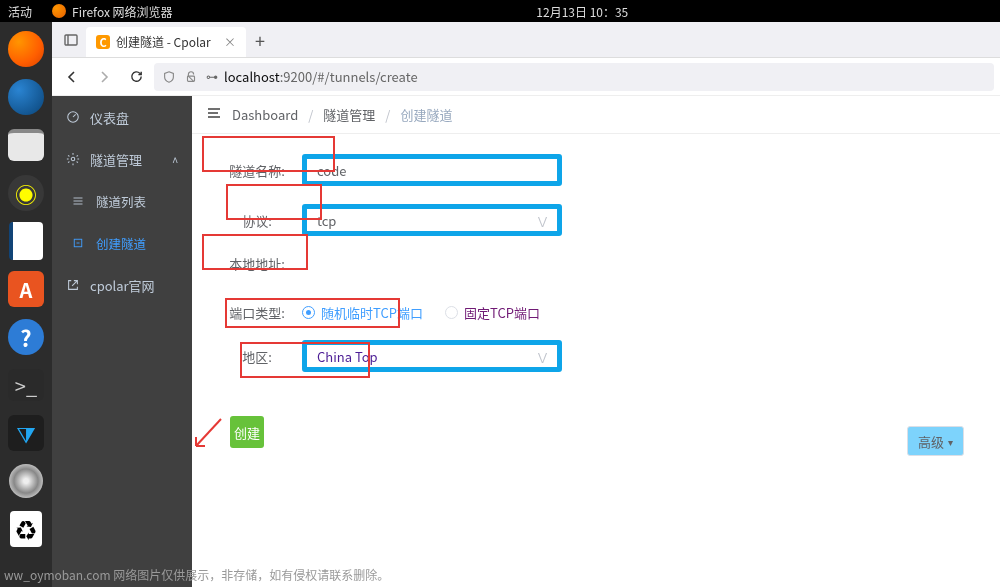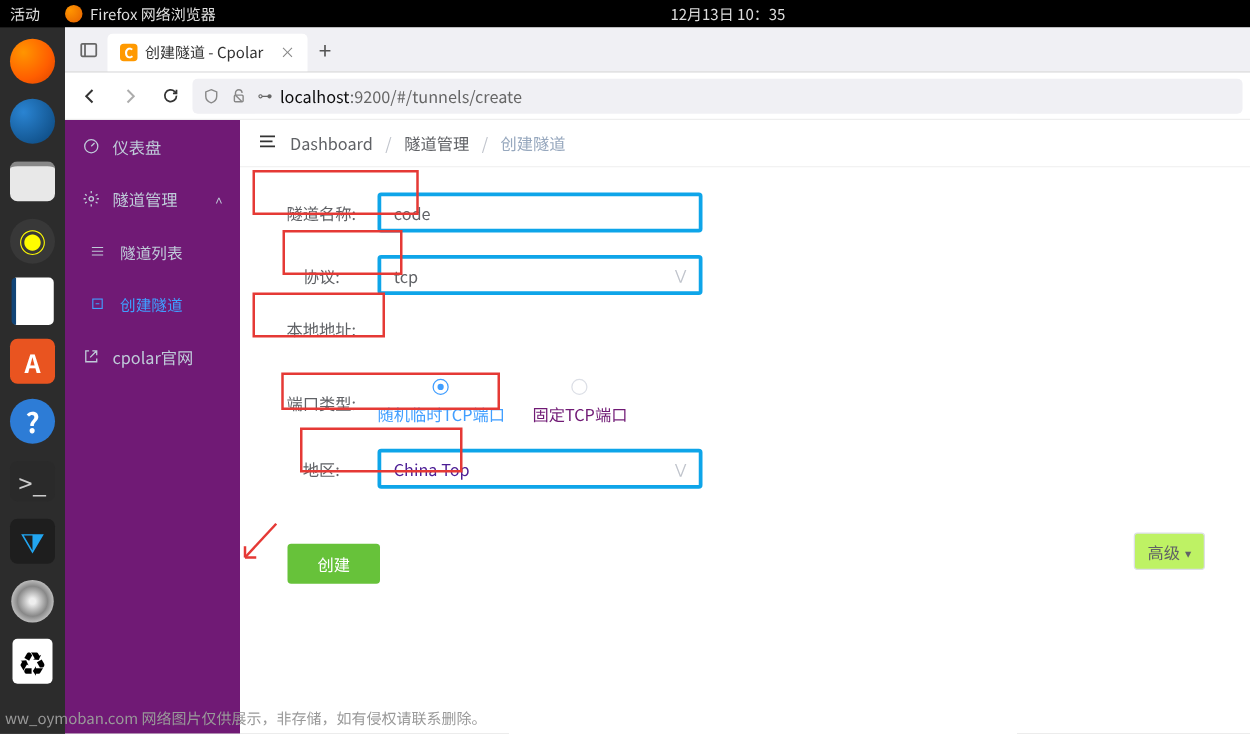--- a/index.html
+++ b/index.html
@@ -41,52 +41,52 @@
     .url-bar { height: 38px; display: flex; align-items: center; padding: 0 6px; gap: 4px; border-bottom: 1px solid #eee; }
     .nav-btn { width: 28px; height: 28px; display:flex;align-items:center;justify-content:center; color:#666; border-radius: 4px; }
     .url-input-wrap { flex: 1; height: 28px; background: #f0f0f4; border-radius: 4px; display: flex; align-items: center; padding: 0 8px; gap: 8px; font-size: 13px; color: #666; }
     .url-input-wrap svg { width:14px; height:14px; }
     .url-host { color: #0c0c0d; text-align: center; }
     
     
     .app-area { flex: 1; display: flex; background: #fff; overflow: hidden; }
     
     
-    .app-sidebar { width: 140px; background: #701a75; color: #bfcbd9; display: flex; flex-direction: column; font-size: 13px; }
+    .app-sidebar { width: 140px; background: #404040; color: #bfcbd9; display: flex; flex-direction: column; font-size: 13px; }
     .menu-item { height: 42px; display: flex; align-items: center; padding: 0 14px; gap: 10px; cursor: pointer; }
     .menu-item.sub { padding-left: 20px; font-size: 12.5px; }
     .menu-item.active { color: #409eff; }
     .menu-item .chev { margin-left: auto; font-size: 10px; }
     .menu-icon { width: 14px; display: inline-flex; }
     
     
     .app-main { flex: 1; display: flex; flex-direction: column; overflow: hidden; }
     .breadcrumb-bar { height: 38px; display: flex; align-items: center; padding: 0 14px; gap: 10px; font-size: 13px; color: #606266; border-bottom: 1px solid #eee; }
     .hamburger { color: #333; }
     .bc-sep { color: #c0c4cc; }
     .bc-current { color: #97a8be; }
     
     .form-area { flex: 1; padding: 20px 30px; position: relative; background: #fff; }
     .form-row { display: flex; align-items: center; margin-bottom: 18px; }
     .form-label { width: 80px; text-align: center; font-size: 13px; color: #606266; padding-right: 10px; }
-    .form-control { height: 32px; border: 3px solid #0ea5e9; border-radius: 3px; padding: 0 10px; font-size: 13px; color: #606266; display: flex; align-items: center; }
+    .form-control { height: 32px; border: 5px solid #0ea5e9; border-radius: 3px; padding: 0 10px; font-size: 13px; color: #606266; display: flex; align-items: center; }
     .form-control.input { width: 260px; justify-content: space-between; }
     .form-control .arrow { color: #c0c4cc; font-size: 11px; }
     .radio-group { display: flex; align-items: center; gap: 22px; font-size: 13px; }
-    .radio { display: flex; align-items: center; gap: 6px; flex-direction: column; }
+    .radio { display: flex; align-items: center; gap: 6px; }
     .radio-dot { width: 13px; height: 13px; border-radius: 50%; border: 1px solid #dcdfe6; display: flex; align-items: center; justify-content: center; }
     .radio.checked .radio-dot { border-color: #409eff; }
     .radio.checked .radio-dot::after { content:''; width: 5px; height: 5px; background: #409eff; border-radius: 50%; }
     .radio.checked { color: #409eff; }
     
     .hl { position: absolute; border: 2px solid #e53935; pointer-events: none; }
     .arrow-anno { position: absolute; width: 40px; height: 40px; pointer-events: none; }
     
-    .adv-btn { position: absolute; right: 36px; top: 292px; height: 30px; border: 1px solid #dcdfe6; border-radius: 3px; padding: 0 10px; font-size: 13px; color: #606266; display:flex; align-items: center; gap: 4px; background:#bef264; }
-    .create-btn { margin-top: 26px; margin-left: 8px; background: #67c23a; color: #fff; border: none; height: 32px; padding: 0 24px; border-radius: 3px; font-size: 13px; }
+    .adv-btn { position: absolute; right: 36px; top: 292px; height: 30px; border: 1px solid #dcdfe6; border-radius: 3px; padding: 0 10px; font-size: 13px; color: #606266; display:flex; align-items: center; gap: 4px; background:#7dd3fc; }
+    .create-btn { margin-top: 26px; margin-left: 8px; background: #67c23a; color: #fff; border: none; height: 32px; padding: 0 4px; border-radius: 3px; font-size: 13px; }
     
     .footer-text { position: absolute; left: 4px; bottom: 4px; font-size: 12px; color: #999; }
   </style>
 </head>
 <body>
 
 <div class="gnome-bar">
   <span>活动</span>
   <span class="app">
     <span class="ff-icon"></span>

